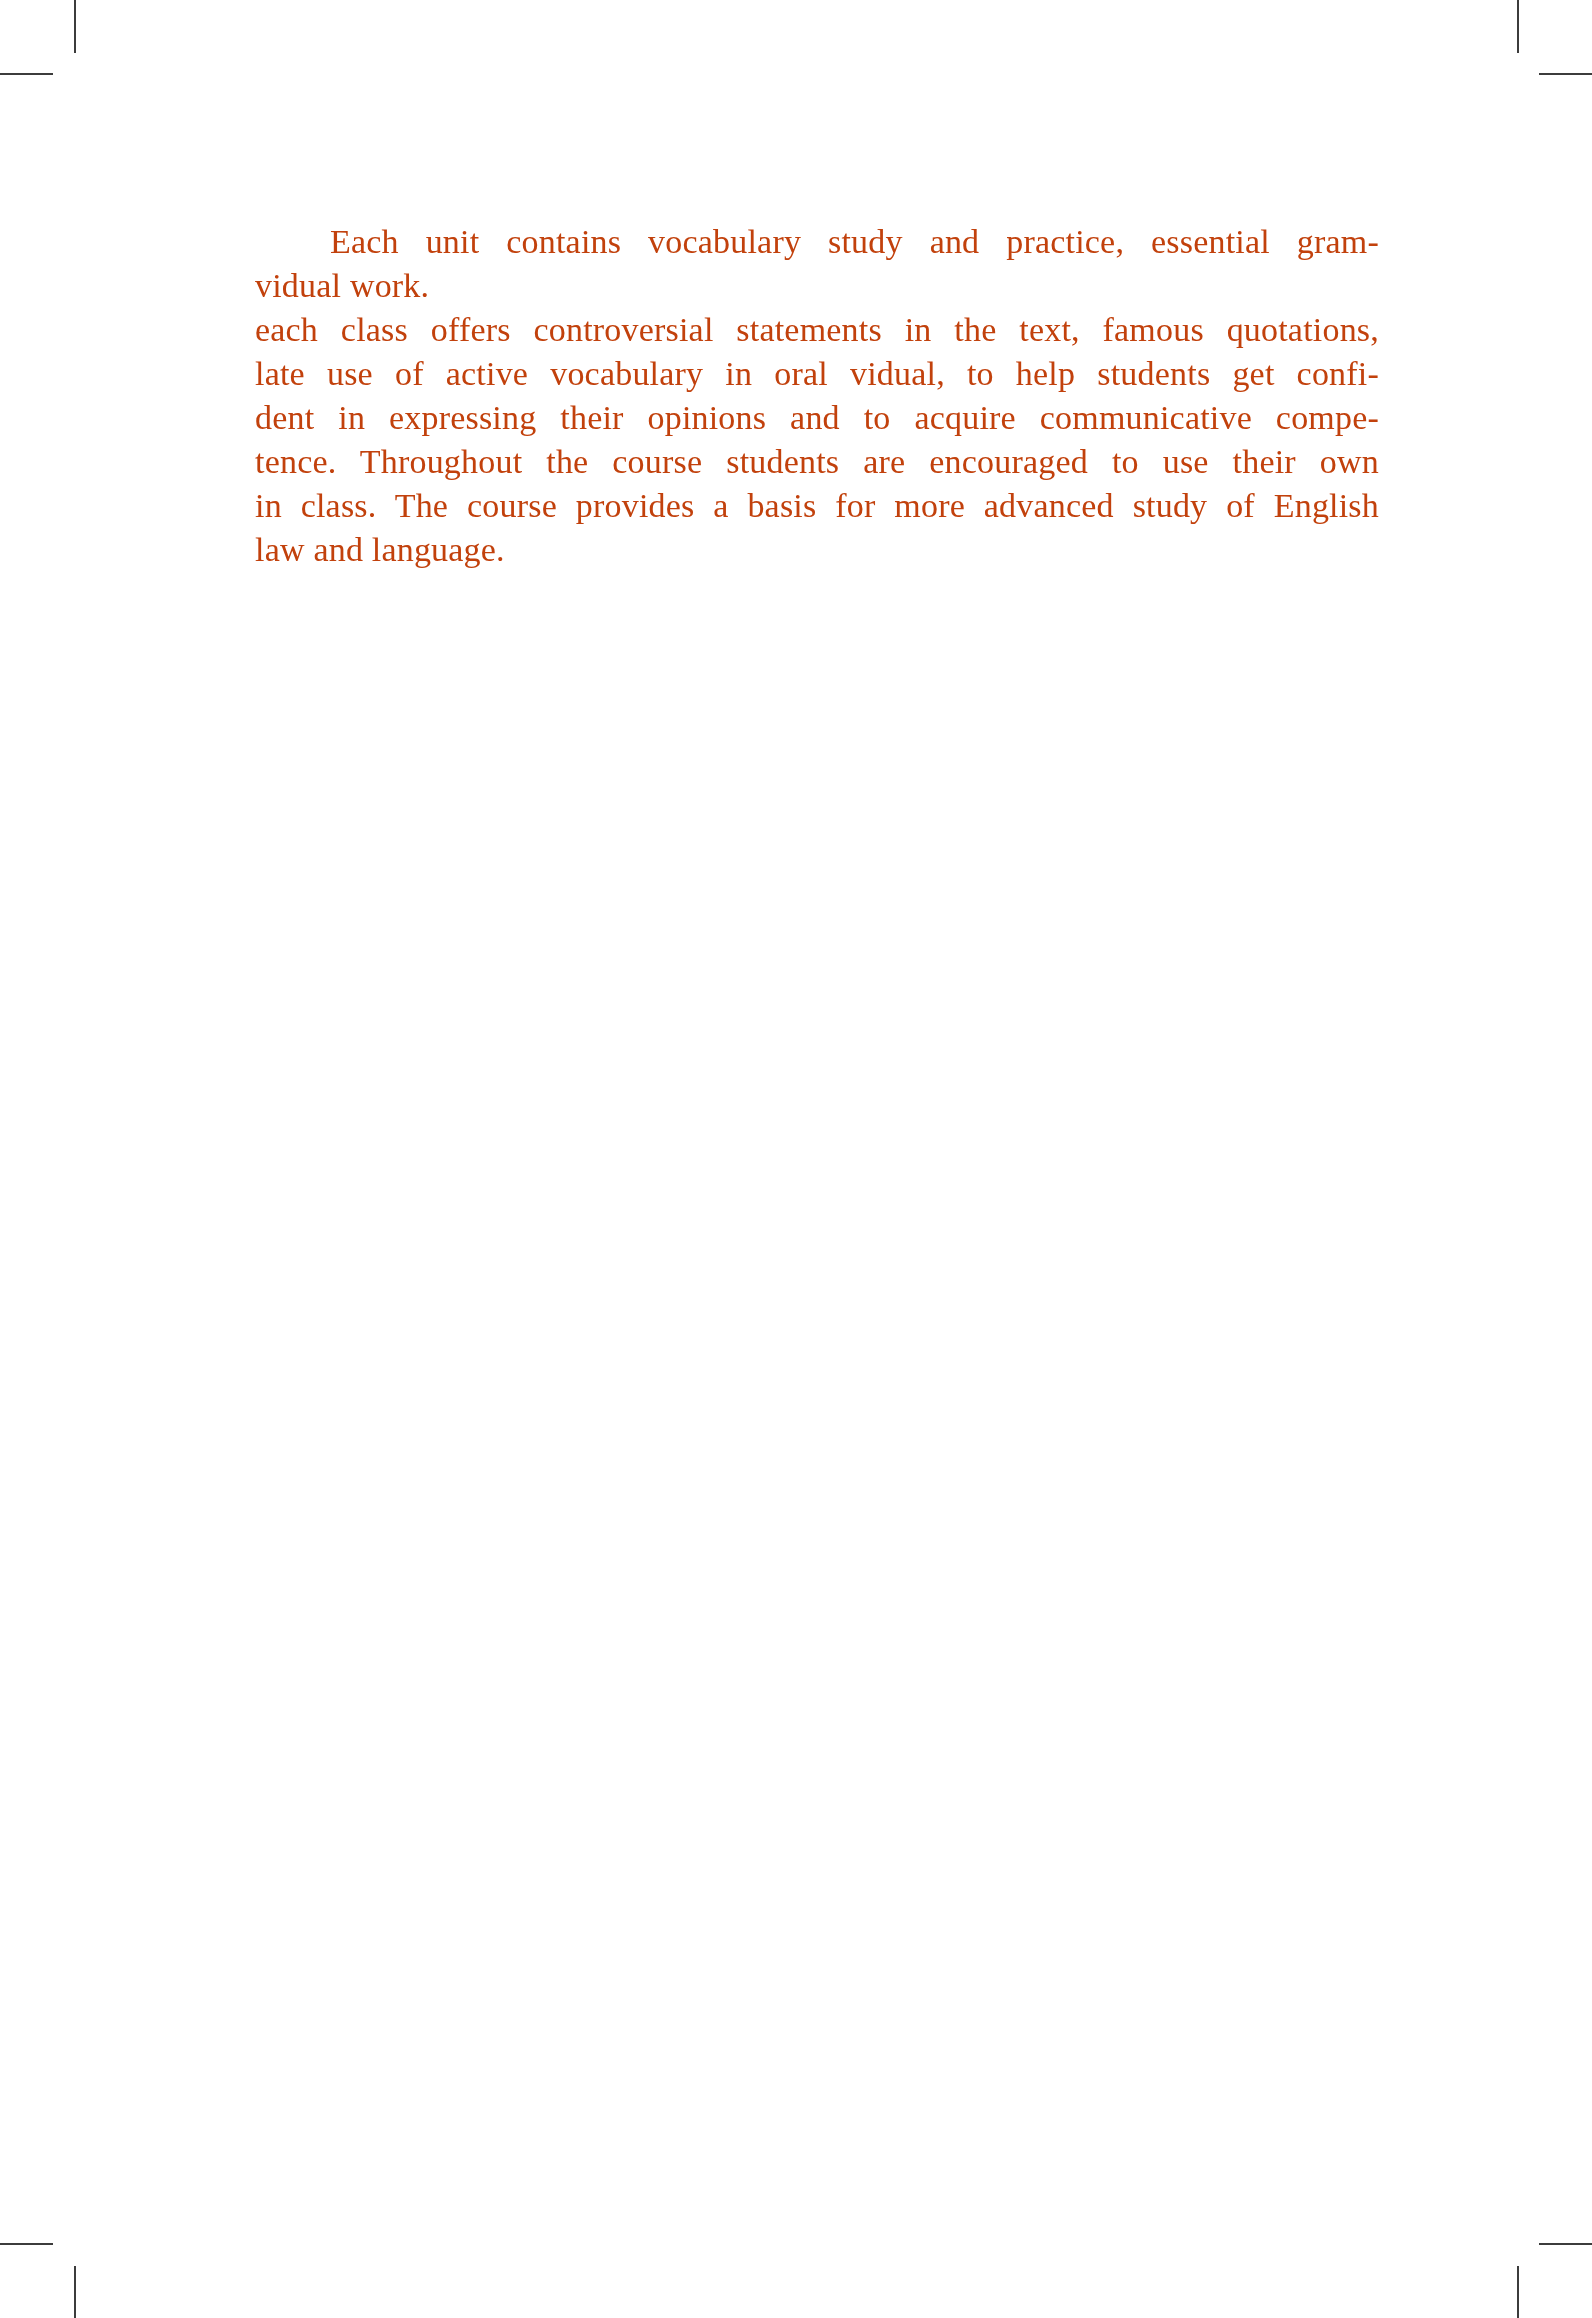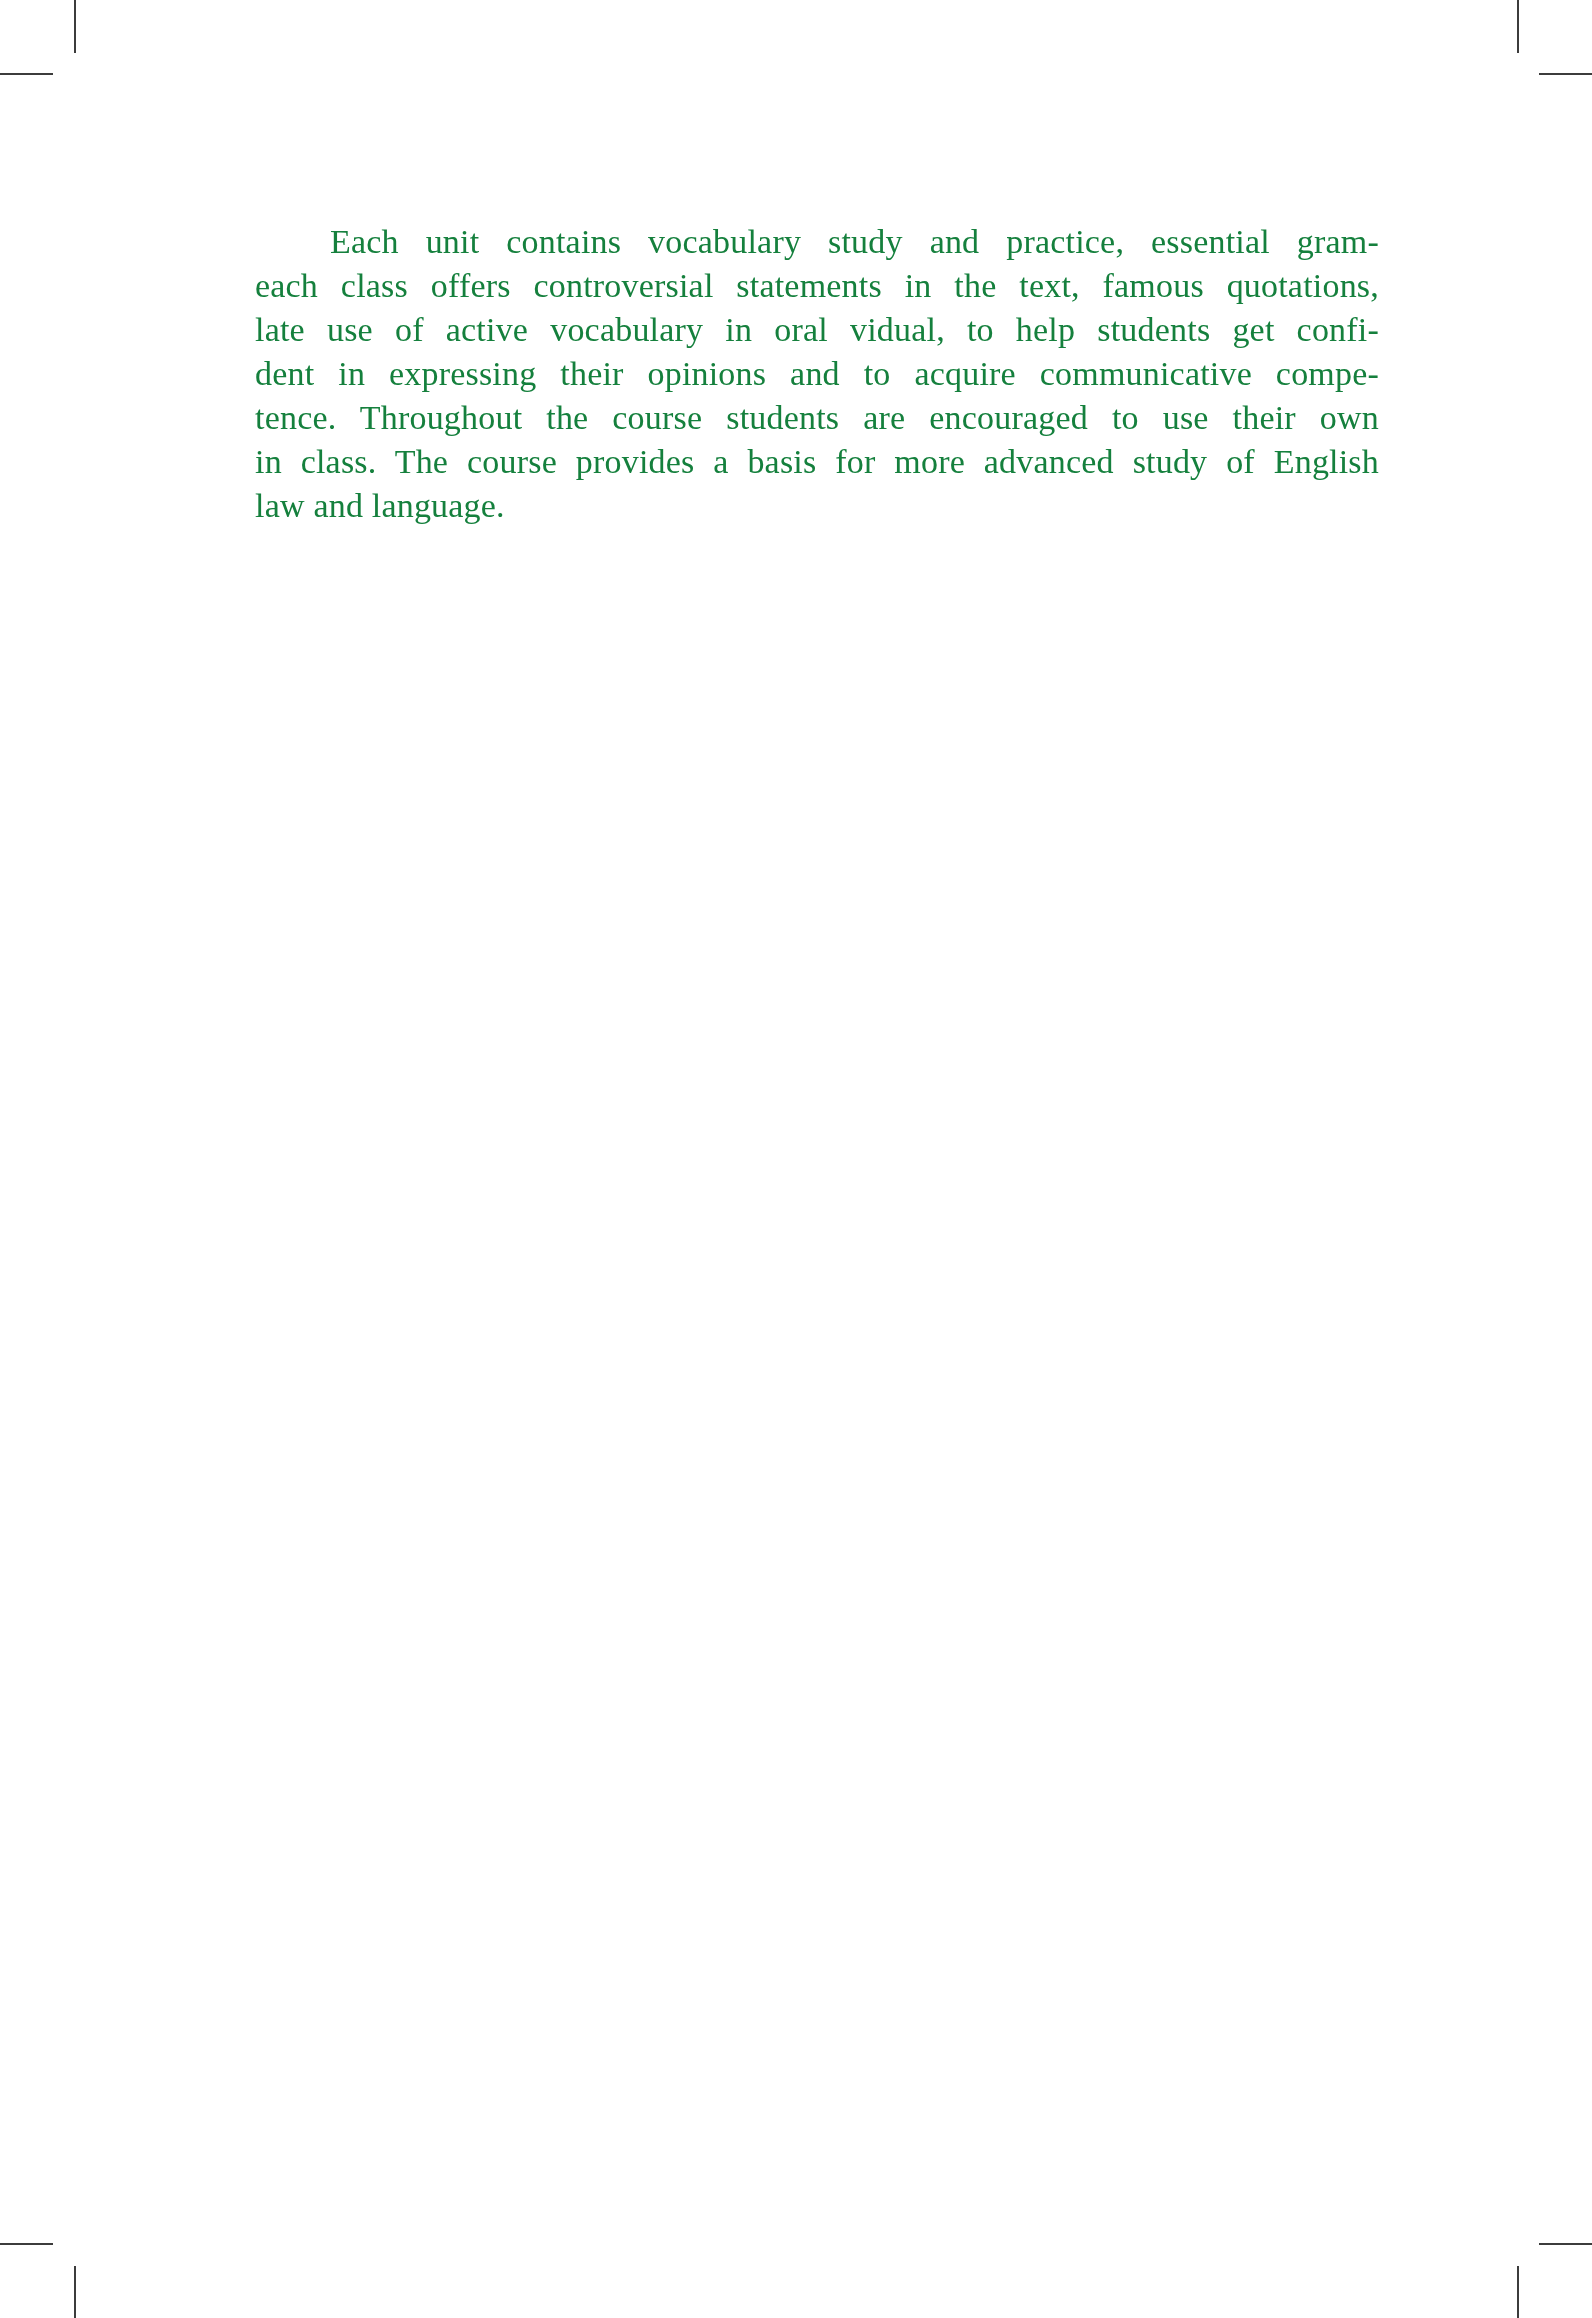--- a/index.html
+++ b/index.html
@@ -14,21 +14,21 @@
     overflow: hidden;
     font-family: "Liberation Serif", "DejaVu Serif", serif;
   }
 
   
   .text-block {
     position: absolute;
     left: 255px;
     top: 220px;
     width: 1124px;
-    color: #15803d;
+    color: #c2410c;
     font-size: 34px;
     line-height: 44px;
     letter-spacing: 0.2px;
   }
   .paragraph {
     margin: 0;
     padding: 0;
   }
   .line {
     white-space: normal;
@@ -66,20 +66,21 @@
 <div class="crop-mark v cm-tr-v"></div>
 <div class="crop-mark h cm-tr-h"></div>
 <div class="crop-mark v cm-bl-v"></div>
 <div class="crop-mark h cm-bl-h"></div>
 <div class="crop-mark v cm-br-v"></div>
 <div class="crop-mark h cm-br-h"></div>
 
 <div class="text-block">
     <div class="paragraph">
       <div class="line justify indent">Each unit contains vocabulary study and practice, essential gram-</div>
+      <div class="line">vidual work.</div>
     </div>
     <div class="paragraph">
       <div class="line justify">each class offers controversial statements in the text, famous quotations,</div>
       <div class="line justify">late use of active vocabulary in oral vidual, to help students get confi-</div>
       <div class="line justify">dent in expressing their opinions and to acquire communicative compe-</div>
       <div class="line justify">tence. Throughout the course students are encouraged to use their own</div>
       <div class="line justify">in class. The course provides a basis for more advanced study of English</div>
       <div class="line">law and language.</div>
     </div>
   </div>

